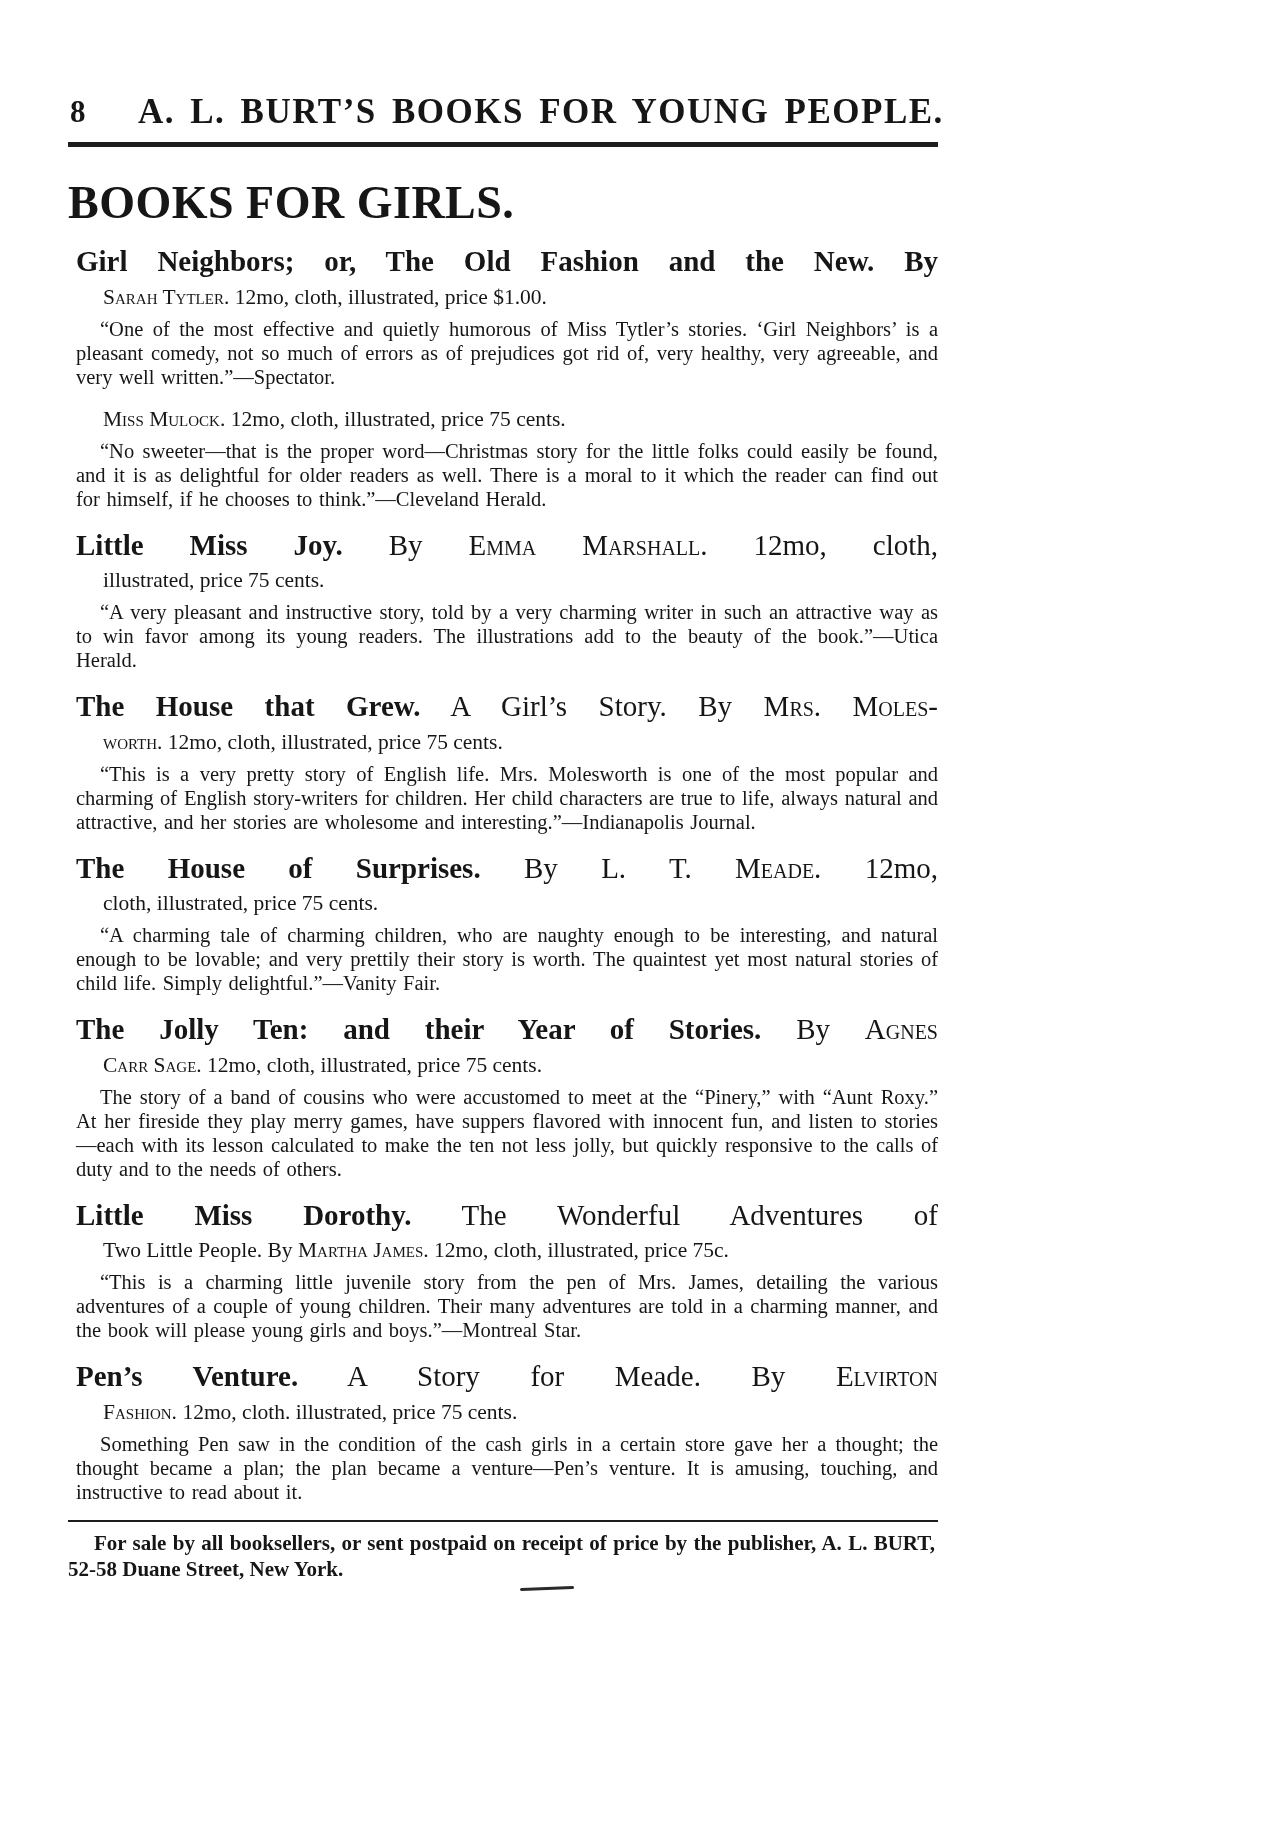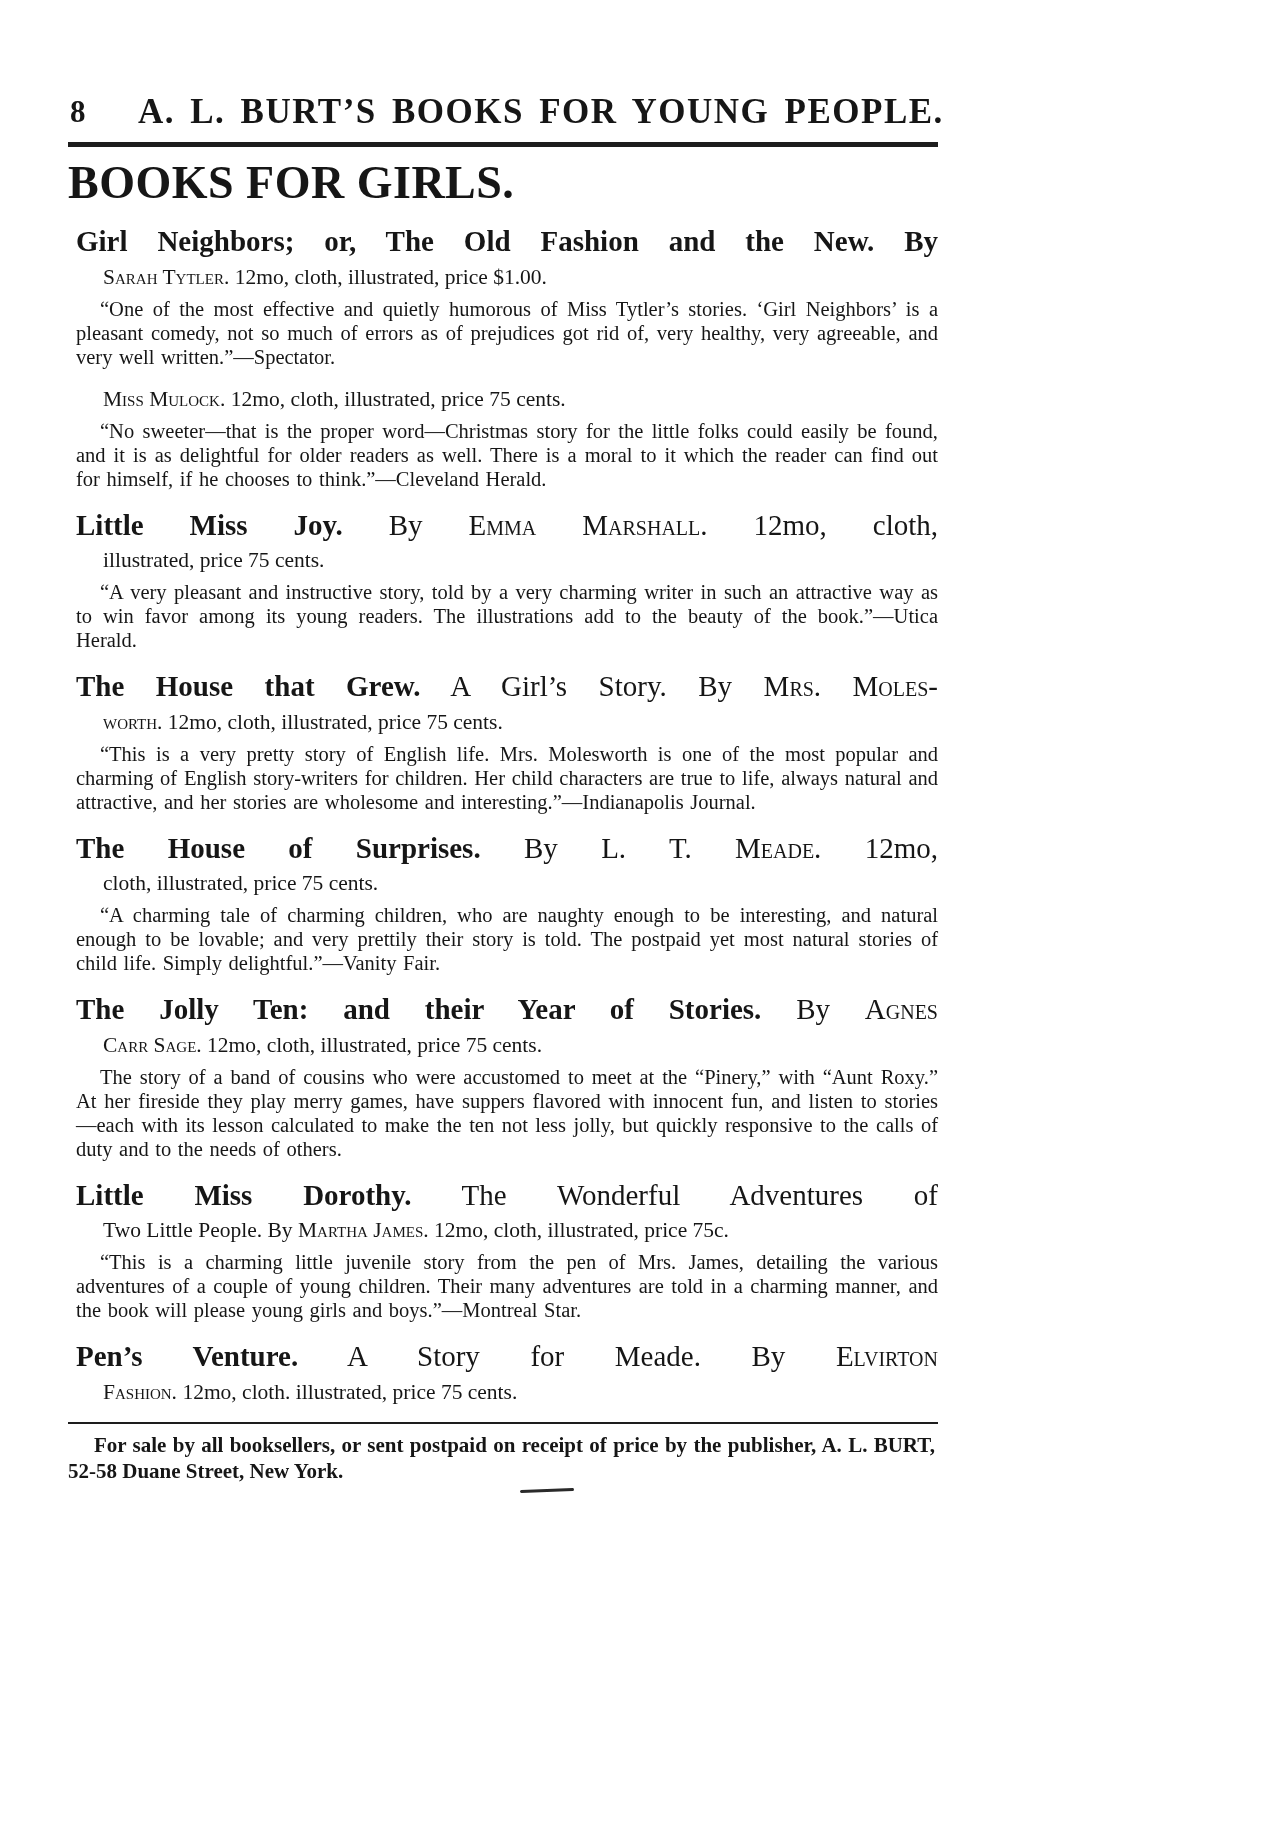--- a/index.html
+++ b/index.html
@@ -34,21 +34,21 @@
     letter-spacing: 1.5px; word-spacing: 5px;
     white-space: nowrap;
   }
   .double-rule {
     margin-top: 10px;
     height: 4px;
     border-top: 3px solid #1d1d1d;
     border-bottom: 2px solid #1d1d1d;
   }
   .section-title {
-    margin: 12px 0 0 0;
+    margin: 32px 0 0 0;
     font-size: 46px; font-weight: 700;
     letter-spacing: 0.5px;
     line-height: 1.05;
   }
   .entry { margin-top: 18px; margin-left: 8px; }
   .entry-heading {
     font-size: 29px;
     line-height: 1.12;
     text-align: justify;
     text-align-last: justify;
@@ -123,38 +123,39 @@
 
     <section class="entry">
       <div class="entry-heading"><span class="seg-b">The House that Grew.</span><span class="seg-r"> A Girl’s Story. By </span><span class="seg-sc">Mrs. Moles-</span></div>
       <div class="entry-byline"><span class="seg-sc">worth.</span><span class="seg-r"> 12mo, cloth, illustrated, price 75 cents.</span></div>
       <p class="entry-body">“This is a very pretty story of English life. Mrs. Molesworth is one of the most popular and charming of English story-writers for children. Her child characters are true to life, always natural and attractive, and her stories are wholesome and interesting.”—Indianapolis Journal.</p>
     </section>
 
     <section class="entry">
       <div class="entry-heading"><span class="seg-b">The House of Surprises.</span><span class="seg-r"> By </span><span class="seg-sc">L. T. Meade.</span><span class="seg-r"> 12mo,</span></div>
       <div class="entry-byline"><span class="seg-r">cloth, illustrated, price 75 cents.</span></div>
-      <p class="entry-body">“A charming tale of charming children, who are naughty enough to be interesting, and natural enough to be lovable; and very prettily their story is told. The postpaid yet most natural stories of child life. Simply delightful.”—Vanity Fair.</p>
+      <p class="entry-body">“A charming tale of charming children, who are naughty enough to be interesting, and natural enough to be lovable; and very prettily their story is worth. The quaintest yet most natural stories of child life. Simply delightful.”—Vanity Fair.</p>
     </section>
 
     <section class="entry">
       <div class="entry-heading"><span class="seg-b">The Jolly Ten: and their Year of Stories.</span><span class="seg-r"> By </span><span class="seg-sc">Agnes</span></div>
       <div class="entry-byline"><span class="seg-sc">Carr Sage.</span><span class="seg-r"> 12mo, cloth, illustrated, price 75 cents.</span></div>
       <p class="entry-body">The story of a band of cousins who were accustomed to meet at the “Pinery,” with “Aunt Roxy.” At her fireside they play merry games, have suppers flavored with innocent fun, and listen to stories—each with its lesson calculated to make the ten not less jolly, but quickly responsive to the calls of duty and to the needs of others.</p>
     </section>
 
     <section class="entry">
       <div class="entry-heading"><span class="seg-b">Little Miss Dorothy.</span><span class="seg-r"> The Wonderful Adventures of</span></div>
       <div class="entry-byline"><span class="seg-r">Two Little People. By </span><span class="seg-sc">Martha James.</span><span class="seg-r"> 12mo, cloth, illustrated, price 75c.</span></div>
       <p class="entry-body">“This is a charming little juvenile story from the pen of Mrs. James, detailing the various adventures of a couple of young children. Their many adventures are told in a charming manner, and the book will please young girls and boys.”—Montreal Star.</p>
     </section>
 
     <section class="entry">
       <div class="entry-heading"><span class="seg-b">Pen’s Venture.</span><span class="seg-r"> A Story for Meade. By </span><span class="seg-sc">Elvirton</span></div>
       <div class="entry-byline"><span class="seg-sc">Fashion.</span><span class="seg-r"> 12mo, cloth. illustrated, price 75 cents.</span></div>
+      <p class="entry-body">Something Pen saw in the condition of the cash girls in a certain store gave her a thought; the thought became a plan; the plan became a venture—Pen’s venture. It is amusing, touching, and instructive to read about it.</p>
     </section>
 
     <div class="footer-rule"></div>
     <p class="footer-note">For sale by all booksellers, or sent postpaid on receipt of price by the publisher, A. L. BURT, 52-58 Duane Street, New York.</p>
     <div class="scan-mark"></div>
 
   </div>
 </div>
 
 </body></html>

